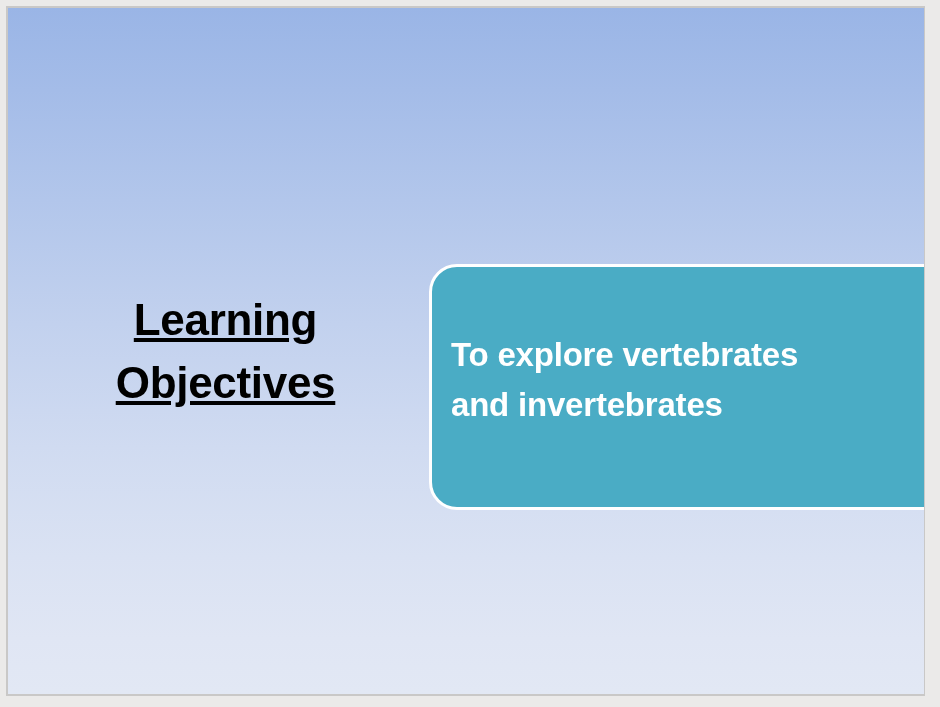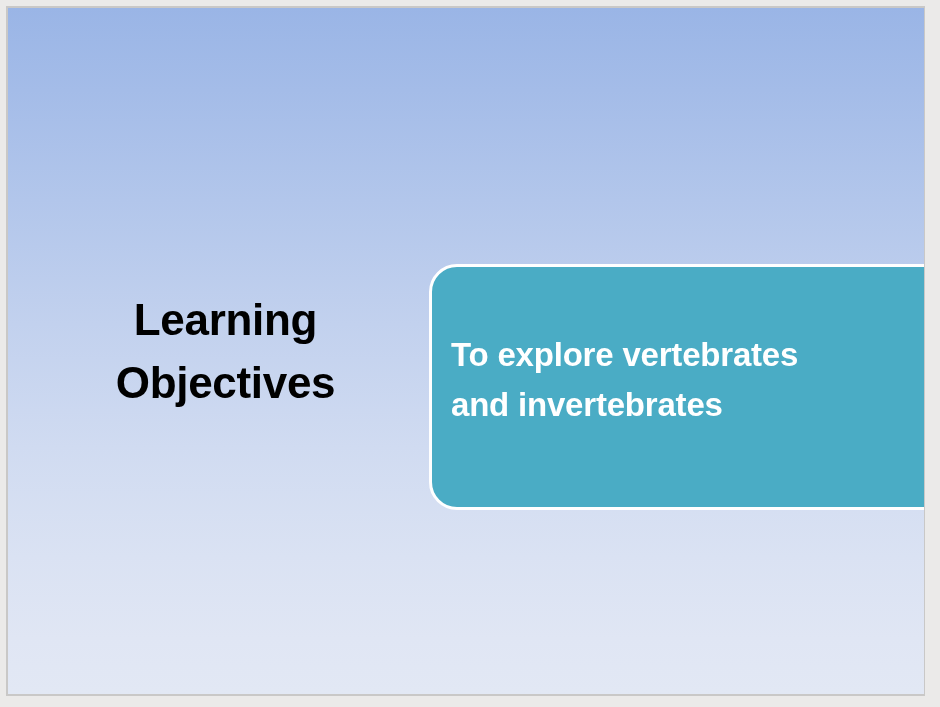--- a/index.html
+++ b/index.html
@@ -57,20 +57,21 @@
     left: 20px;
     top: 280px;
     width: 395px;
     text-align: center;
     color: #000000;
     font-size: 44px;
     font-weight: bold;
     line-height: 1.44;
     letter-spacing: -0.3px;
     white-space: pre-line;
+    text-decoration: underline;
   }
 
   
   #objective-box {
     position: absolute;
     left: 421px;
     top: 256px;
     width: 523px;
     height: 246px;
     box-sizing: border-box;

